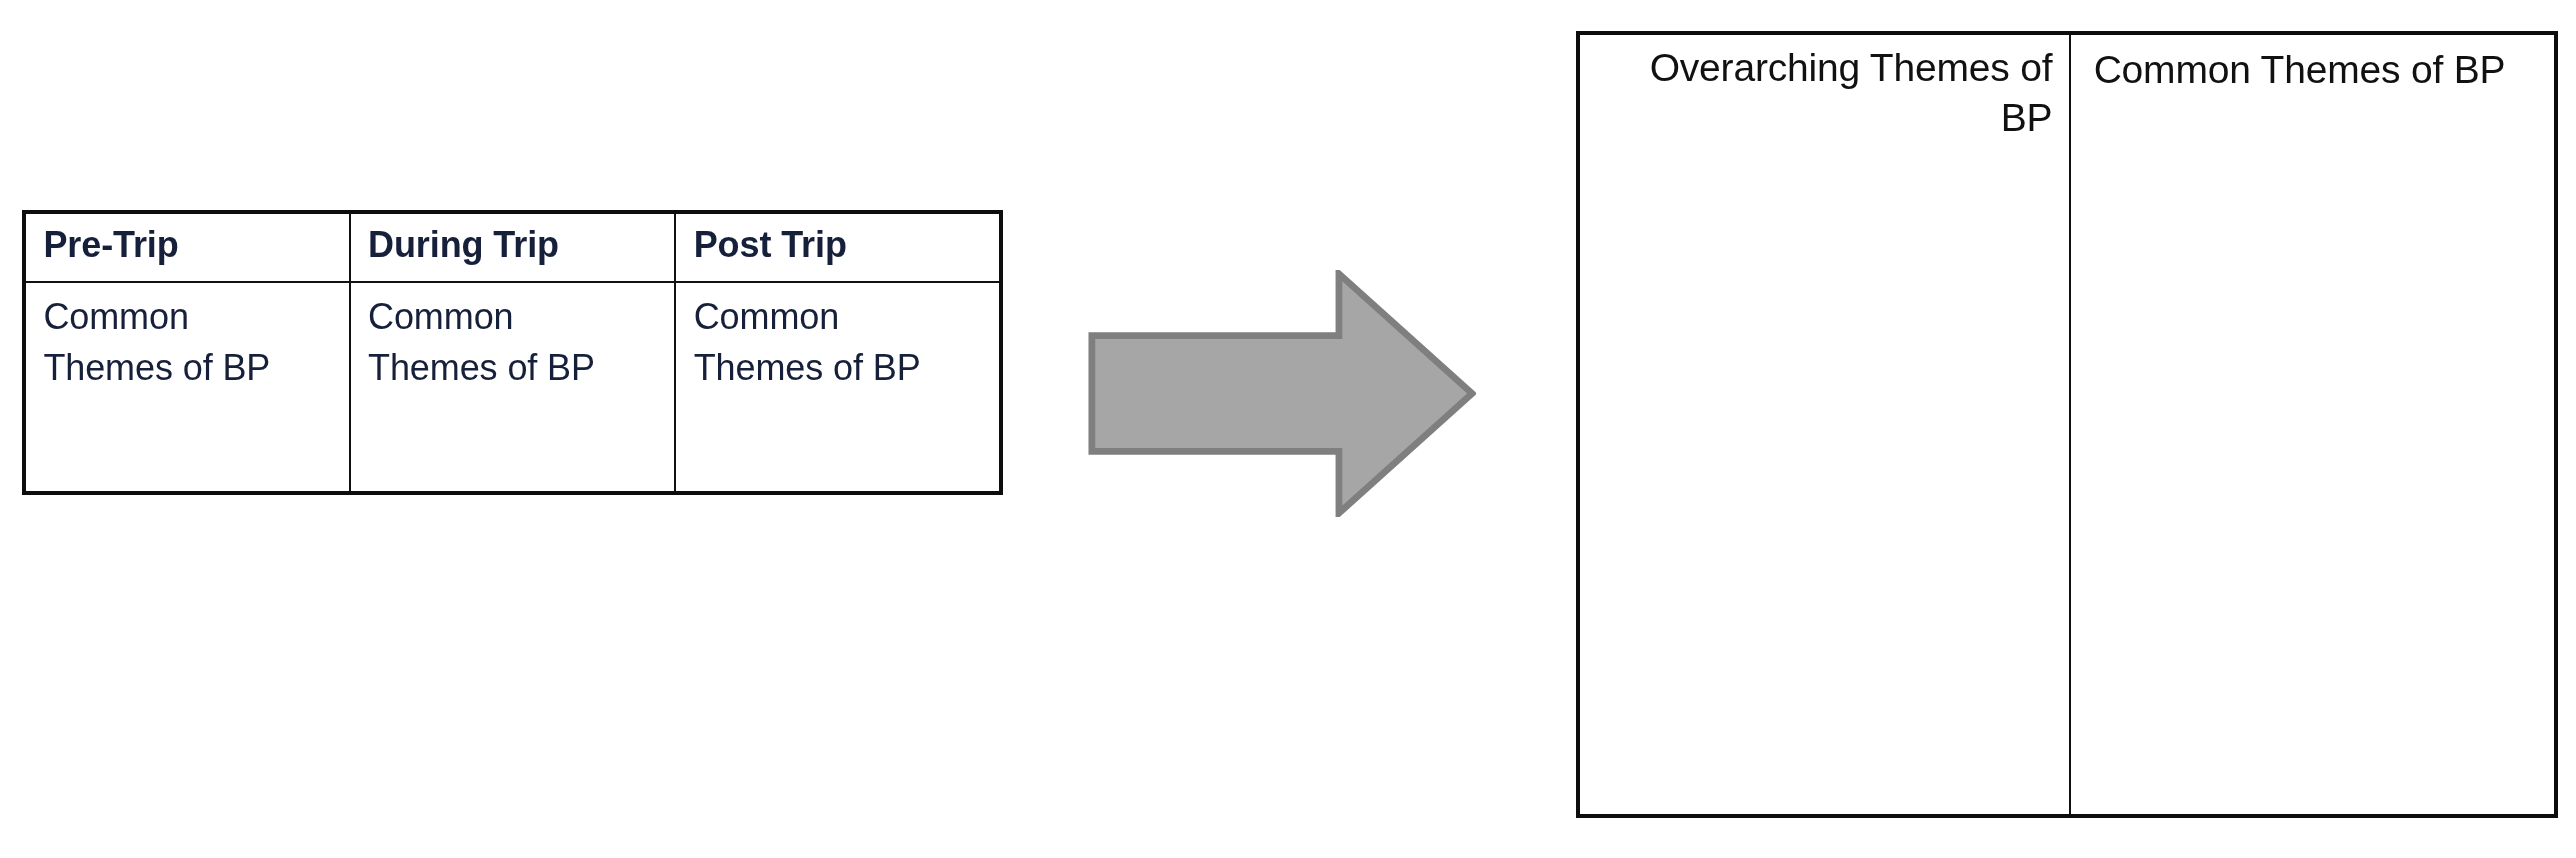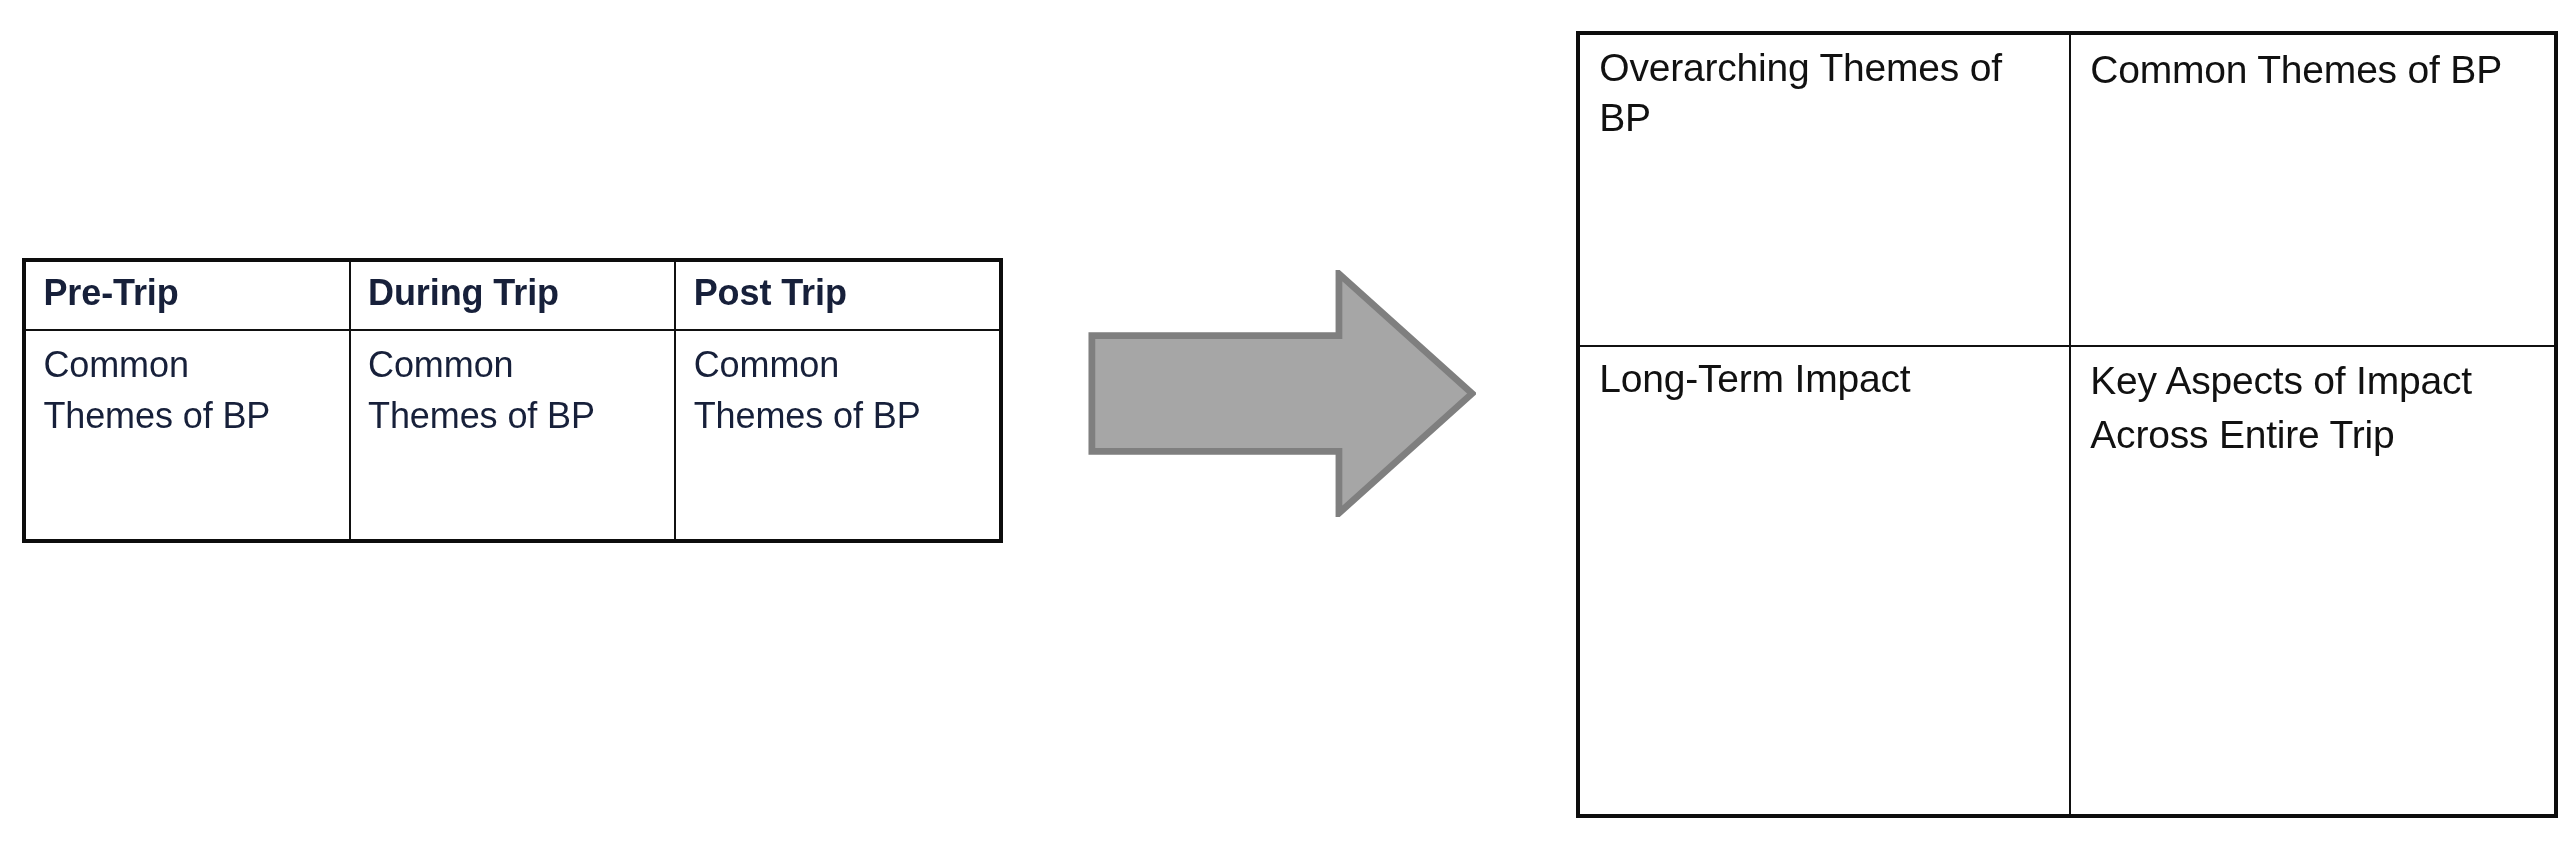--- a/index.html
+++ b/index.html
@@ -36,21 +36,20 @@
     background: #ffffff;
   }
 
   
   #phase-table {
     left: 22px;
     top: 210px;
     width: 981px;
     height: 285px;
     border: 4.8px solid #0d0d0d;
-    margin-top: 48px;
   }
   #phase-table td {
     border: 2.9px solid #111111;
     width: 33.3333%;
     padding: 5.8px 0 5.8px 17.4px;
     color: #17203a;
     font-size: 36px;
     line-height: 1.28;
     letter-spacing: -0.1px;
   }
@@ -97,21 +96,21 @@
     border: 2.9px solid #111111;
     padding: 7.7px 9.6px 7.7px 19.3px;
     color: #111111;
     font-size: 39px;
     line-height: 1.30;
     font-weight: 400;
     letter-spacing: -0.2px;
   }
   #themes-table col.col-label { width: 492px; }
   #themes-table col.col-detail { width: 486px; }
-  #themes-table tr.r0 td { height: 147px; }
+  #themes-table tr.r0 td { height: 147px; text-align: right; }
   #themes-table tr.r1 td { height: 207px; }
   #themes-table tr.r2 td { height: 209px; }
   #themes-table tr.r3 td { height: 221px; }
   #themes-table .cell-text {
     display: block;
   }
   #themes-table td.detail-cell .cell-text {
     line-height: 1.38;
     max-width: 415px;
   }
@@ -164,25 +163,17 @@
     </colgroup>
     <tbody>
       <tr class="r0">
         <td class="label-cell">
           <span class="cell-text">Overarching Themes of BP</span>
         </td>
         <td class="detail-cell">
           <span class="cell-text">Common Themes of BP</span>
         </td>
       </tr>
-      <tr class="r3">
-        <td class="label-cell">
-          <span class="cell-text">Long-Term Impact</span>
-        </td>
-        <td class="detail-cell">
-          <span class="cell-text">Key Aspects of Impact Across Entire Trip</span>
-        </td>
-      </tr>
     </tbody>
   </table>
 
 </div>
 
 
 </body></html>

